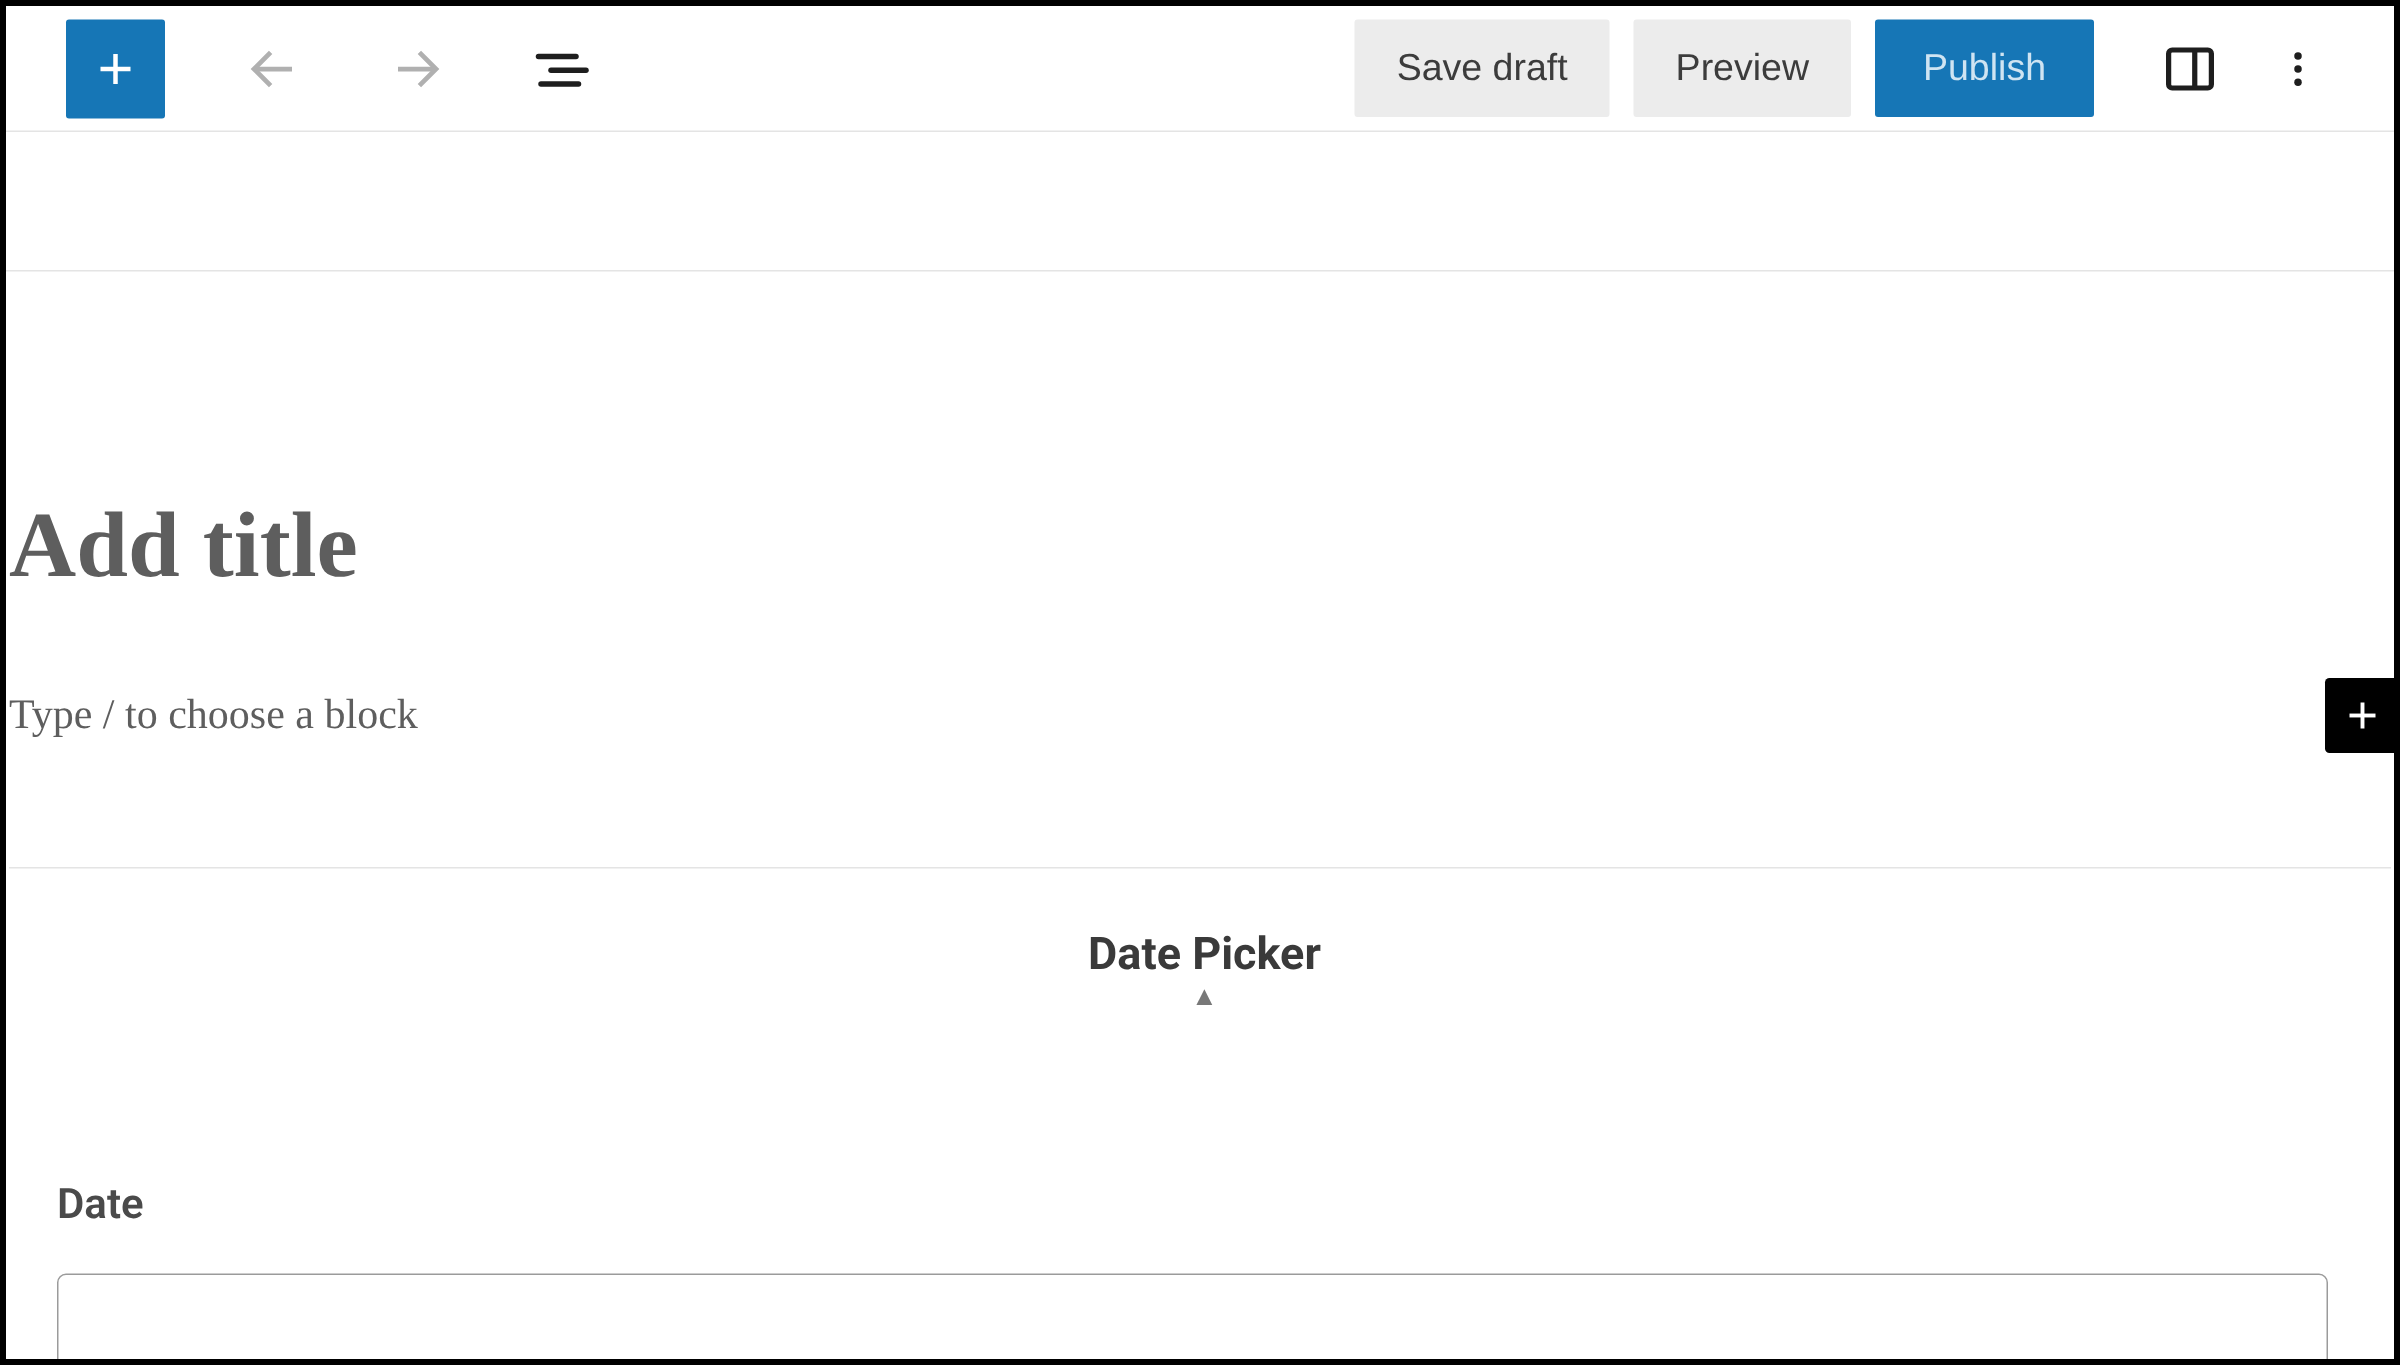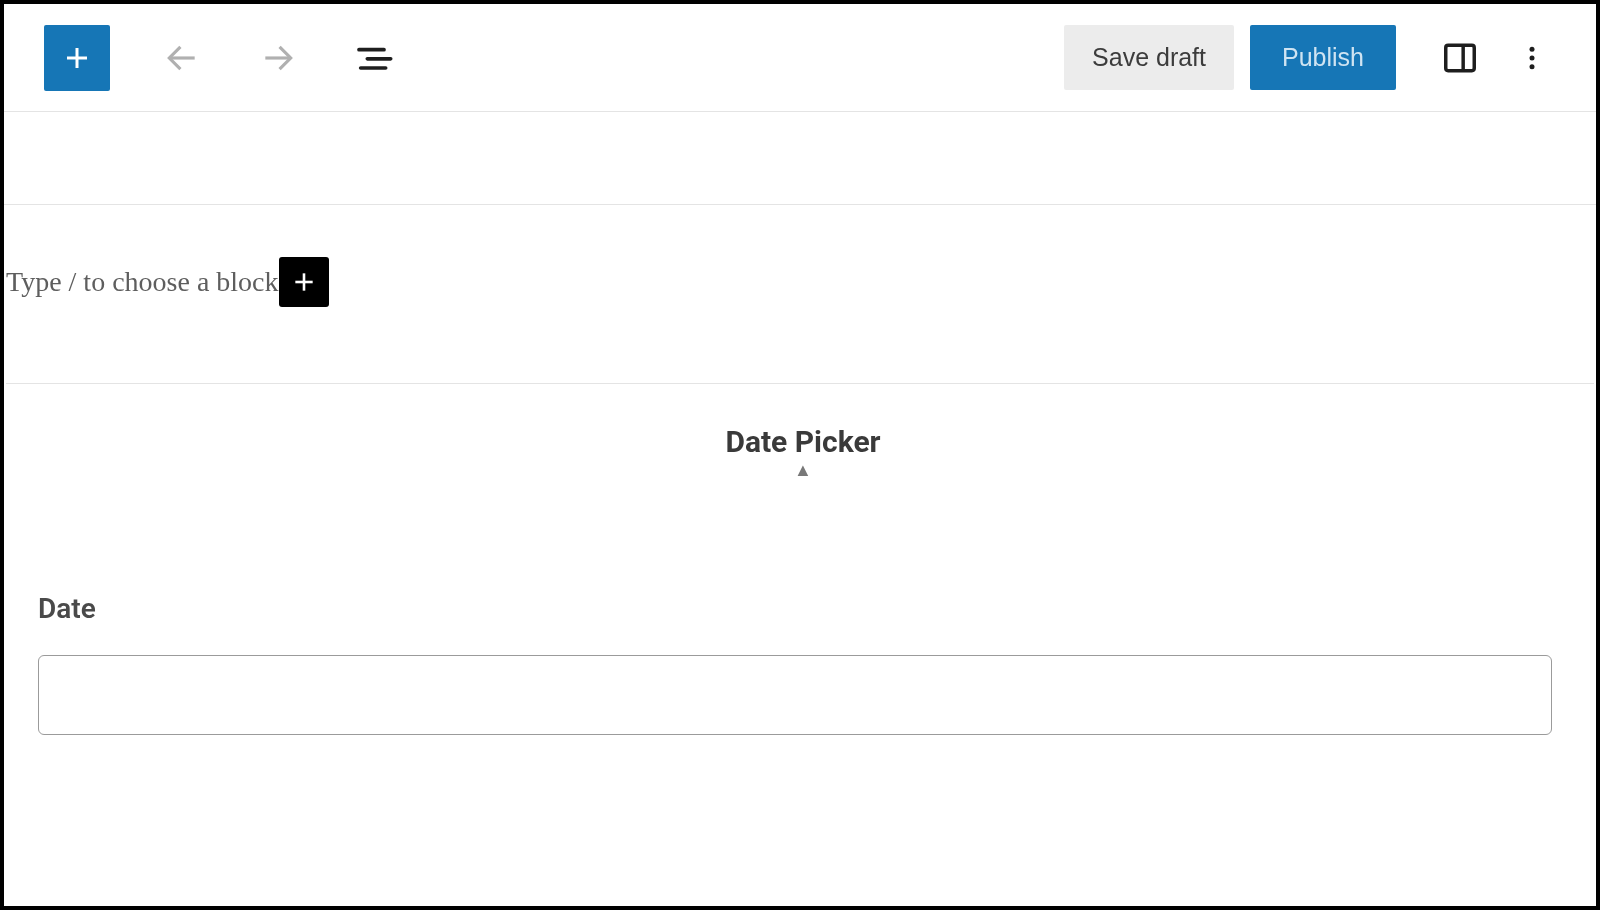--- a/index.html
+++ b/index.html
@@ -12,21 +12,21 @@
   overflow: hidden;
   position: relative;
 }
 
 
 .toolbar {
   display: flex;
   align-items: center;
   justify-content: space-between;
   padding: 10px 40px 10px 40px;
-  height: 108px;
+  height: 84px;
   border-bottom: 1px solid #e4e4e4;
 }
 .toolbar-left {
   display: flex;
   align-items: center;
   gap: 48px;
 }
 .toolbar-right {
   display: flex;
   align-items: center;
@@ -87,21 +87,21 @@
 .title-placeholder {
   font-family: Georgia, "Times New Roman", serif;
   font-size: 62px;
   font-weight: bold;
   color: #5e5e5e;
   padding-left: 2px;
 }
 .block-placeholder {
   display: flex;
   align-items: center;
-  justify-content: flex-start;
+  justify-content: space-between;
   margin-top: 52px;
   padding-right: 0;
 }
 .block-placeholder-text {
   font-family: Georgia, "Times New Roman", serif;
   font-size: 28px;
   color: #5e5e5e;
   padding-left: 2px;
 }
 .inline-add {
@@ -182,39 +182,43 @@
     <div class="btn-icon">
       <svg width="40" height="40" viewBox="0 0 24 24" fill="none" stroke="#1e1e1e" stroke-width="2.2" stroke-linecap="round">
           <line x1="3" y1="7" x2="18" y2="7"></line>
           <line x1="8" y1="12.5" x2="22" y2="12.5"></line>
           <line x1="4" y1="18" x2="19" y2="18"></line>
         </svg>
     </div>
   </div>
   <div class="toolbar-right">
     <button class="btn-secondary">Save draft</button>
+    <button class="btn-secondary">Preview</button>
     <button class="btn-primary">Publish</button>
     <div class="btn-icon" style="margin-left:24px">
       <svg width="38" height="38" viewBox="0 0 24 24" fill="none" stroke="#1e1e1e" stroke-width="2.2">
           <rect x="3" y="4" width="18" height="16" rx="1.5"></rect>
           <line x1="14" y1="4" x2="14" y2="20"></line>
         </svg>
     </div>
     <div class="btn-icon" style="margin-left:8px">
       <svg width="30" height="30" viewBox="0 0 24 24" fill="#1e1e1e">
           <circle cx="12" cy="5" r="2"></circle>
           <circle cx="12" cy="12" r="2"></circle>
           <circle cx="12" cy="19" r="2"></circle>
         </svg>
     </div>
   </div>
 </div>
 
 <div class="content">
   <div class="section-divider"></div>
+  <div class="title-area">
+    <div class="title-placeholder">Add title</div>
+  </div>
   <div class="block-placeholder">
     <div class="block-placeholder-text">Type / to choose a block</div>
     <div class="inline-add">
       <svg width="26" height="26" viewBox="0 0 24 24" fill="none" stroke="#fff" stroke-width="2.4">
           <line x1="12" y1="4" x2="12" y2="20"></line>
           <line x1="4" y1="12" x2="20" y2="12"></line>
         </svg>
     </div>
   </div>
 

